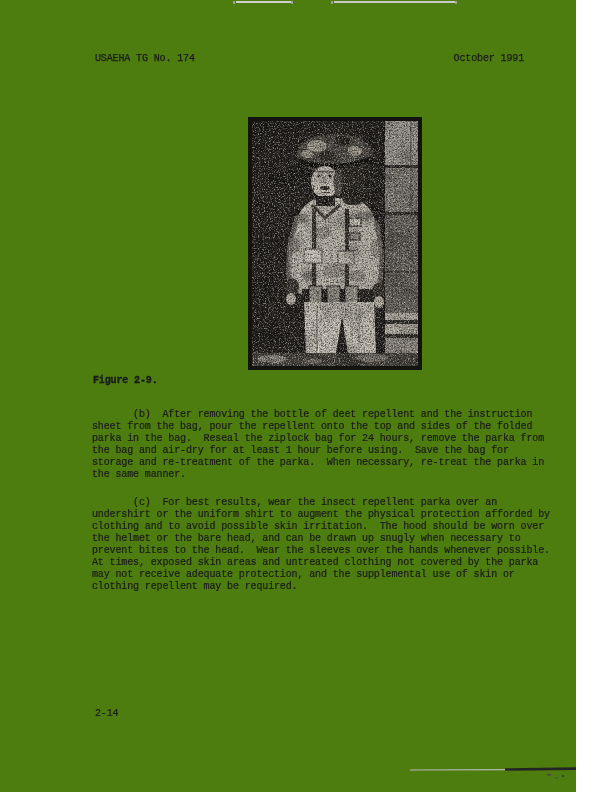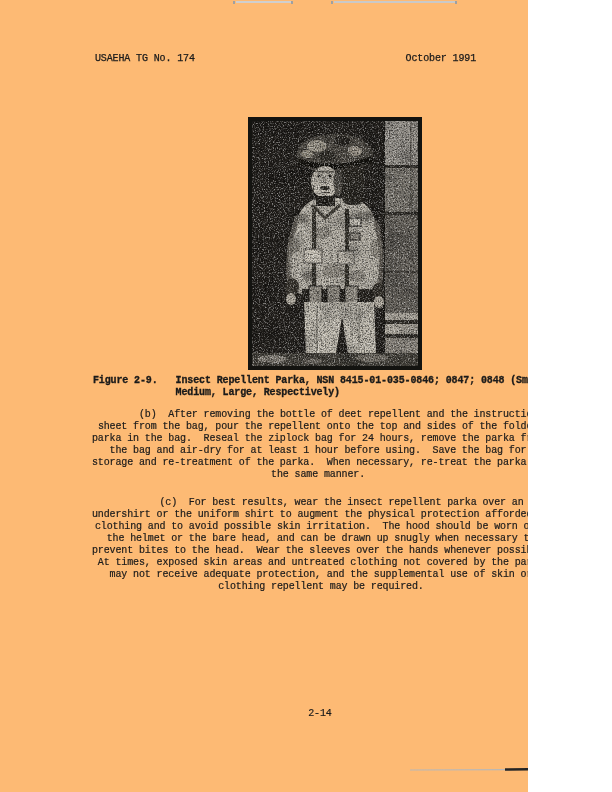--- a/index.html
+++ b/index.html
@@ -1,28 +1,27 @@
 <!DOCTYPE html>
 <html><head>
 <meta charset="utf-8">
 <style>
   html,body { margin:0; padding:0; background:#ffffff; }
   .page {
-    position:relative; width:528px; height:792px; background:#fdba74;
+    position:relative; width:576px; height:792px; background:#4d7c0f;
     overflow:hidden;
     font-family:"Liberation Mono","DejaVu Sans Mono",monospace;
     color:#1b1b1b;
   }
   .mono {
     position:absolute;
     font:400 10px/12px "Liberation Mono","DejaVu Sans Mono",monospace;
     letter-spacing:-0.13px;
     white-space:pre;
     color:#1b1b1b;
-    text-align:center;
     -webkit-text-stroke:0.2px #1b1b1b;
   }
   .header-row {
     position:absolute; left:95px; right:52px; top:53px;
     display:flex; justify-content:space-between;
   }
   .header-row span {
     font:400 10px/12px "Liberation Mono","DejaVu Sans Mono",monospace;
     letter-spacing:-0.13px; -webkit-text-stroke:0.25px #1b1b1b;
   }
@@ -30,21 +29,21 @@
     position:absolute; left:248px; top:117px; width:166px; height:245px;
     border:4px solid #131310; margin:0; background:#8d8983;
   }
   .photo-frame svg { display:block; }
   .caption {
     position:absolute; left:93px; top:375px; display:flex; column-gap:18px;
     font-weight:700;
   }
   .caption .mono-inline {
     font:700 10px/11.5px "Liberation Mono","DejaVu Sans Mono",monospace;
-    letter-spacing:-0.13px; white-space:pre; -webkit-text-stroke:0.3px #161616;
+    letter-spacing:-0.13px; white-space:pre;text-align:center; -webkit-text-stroke:0.3px #161616;
   }
   .para-b { top:409px; }
   .para-c { top:497px;font-family:Liberation Mono, monospace; }
   .para-3 { top:601px; font-style:italic; }
   .para { left:92px; }
   .pagenum {
     position:absolute; left:95px; top:708px; width:450px; 
   }
   .artifact-line { position:absolute; }
   .a-top1 { left:236px; top:1px; width:57px; height:1.5px; background:#cfcfcf; }
@@ -175,22 +174,20 @@
       </g>
 
       <rect width="166" height="245" filter="url(#blotch)" opacity="0.30"></rect>
       <rect width="166" height="245" filter="url(#grainBlack)" opacity="0.55"></rect>
       <rect width="166" height="245" filter="url(#grainWhite)" opacity="0.5"></rect>
     </svg>
   </figure>
 
   <div class="caption">
     <span class="mono-inline">Figure 2-9.</span>
-    <span class="mono-inline">Insect Repellent Parka, NSN 8415-01-035-0846; 0847; 0848 (Small,
-Medium, Large, Respectively)</span>
   </div>
 
   <div class="mono para para-b">       (b)  After removing the bottle of deet repellent and the instruction
 sheet from the bag, pour the repellent onto the top and sides of the folded
 parka in the bag.  Reseal the ziplock bag for 24 hours, remove the parka from
 the bag and air-dry for at least 1 hour before using.  Save the bag for
 storage and re-treatment of the parka.  When necessary, re-treat the parka in
 the same manner.</div>
   <div class="mono para para-c">       (c)  For best results, wear the insect repellent parka over an
 undershirt or the uniform shirt to augment the physical protection afforded by

